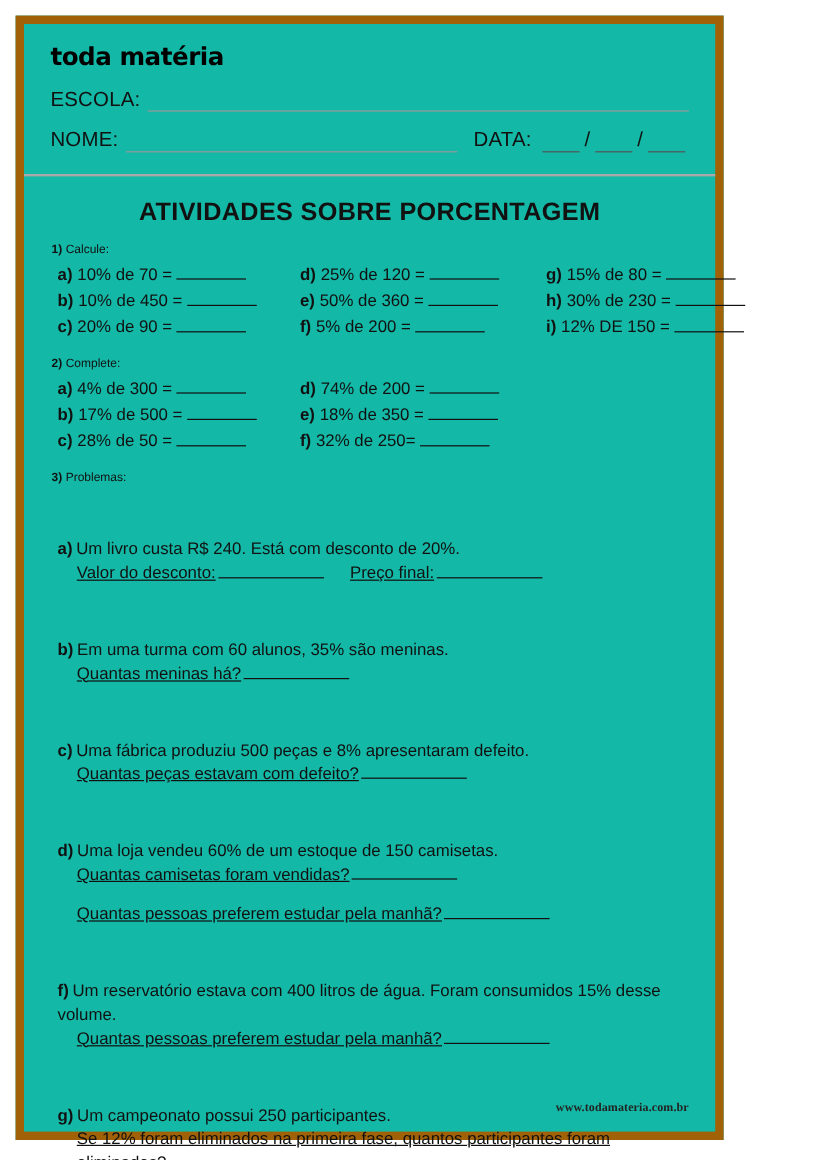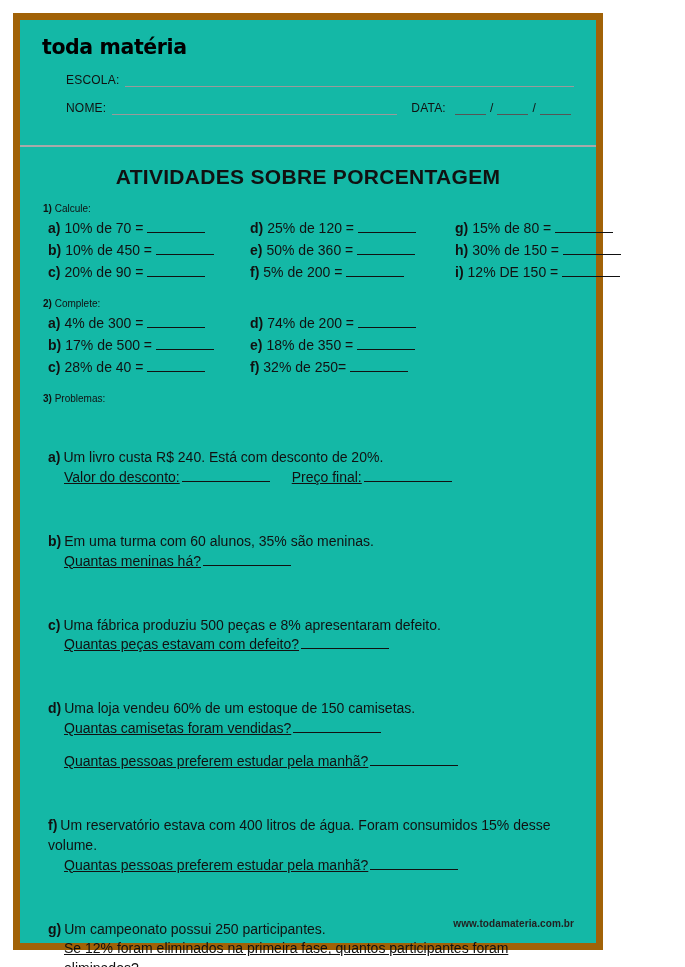--- a/index.html
+++ b/index.html
@@ -39,23 +39,22 @@
     font-size: 20.5px;
     letter-spacing: -0.4px;
     color: #000000;
     margin: 2px 0 0 0;
     line-height: 1.1;
   }
   .field-row {
     display: flex;
     align-items: flex-end;
     margin-top: 14px;
-    font-size: 12px;
+    font-size: 17px;
     letter-spacing: 0.2px;
-    margin-left: 24px;
   }
   .field-label {
     white-space: nowrap;
     padding-right: 6px;
   }
   .field-rule {
     flex: 1 1 auto;
     border-bottom: 1px solid #9a9a9a;
     height: 12px;
   }
@@ -143,21 +142,21 @@
     height: 11px;
     margin-left: 2px;
   }
   .gapw { display: inline-block; width: 22px; }
 
   
   .footer {
     position: absolute;
     right: 22px;
     bottom: 14px;
-    font-family: Liberation Sans, sans-serif;
+    font-family: Liberation Serif, serif;
     font-weight: bold;
     font-size: 10px;
     color: #222222;
     letter-spacing: 0.1px;
     margin-top: 31px;
   }
 </style>
 </head>
 <body>
 
@@ -215,21 +214,21 @@
           <span>10% de 450 =</span>
           <span class="blank b-md"></span>
         </div>
       <div class="item">
           <span class="lbl">e)</span>
           <span>50% de 360 =</span>
           <span class="blank b-md"></span>
         </div>
       <div class="item">
           <span class="lbl">h)</span>
-          <span>30% de 150 =</span>
+          <span>30% de 230 =</span>
           <span class="blank b-md"></span>
         </div>
 
       <div class="item">
           <span class="lbl">c)</span>
           <span>20% de 90 =</span>
           <span class="blank b-md"></span>
         </div>
       <div class="item">
           <span class="lbl">f)</span>
@@ -267,21 +266,21 @@
           <span class="blank b-md"></span>
         </div>
       <div class="item">
           <span class="lbl">e)</span>
           <span>18% de 350 =</span>
           <span class="blank b-md"></span>
         </div>
 
       <div class="item">
           <span class="lbl">c)</span>
-          <span>28% de 40 =</span>
+          <span>28% de 50 =</span>
           <span class="blank b-md"></span>
         </div>
       <div class="item">
           <span class="lbl">f)</span>
           <span>32% de 250=</span>
           <span class="blank b-md"></span>
         </div>
     </div>
 
     <div class="sec-gap"></div>

